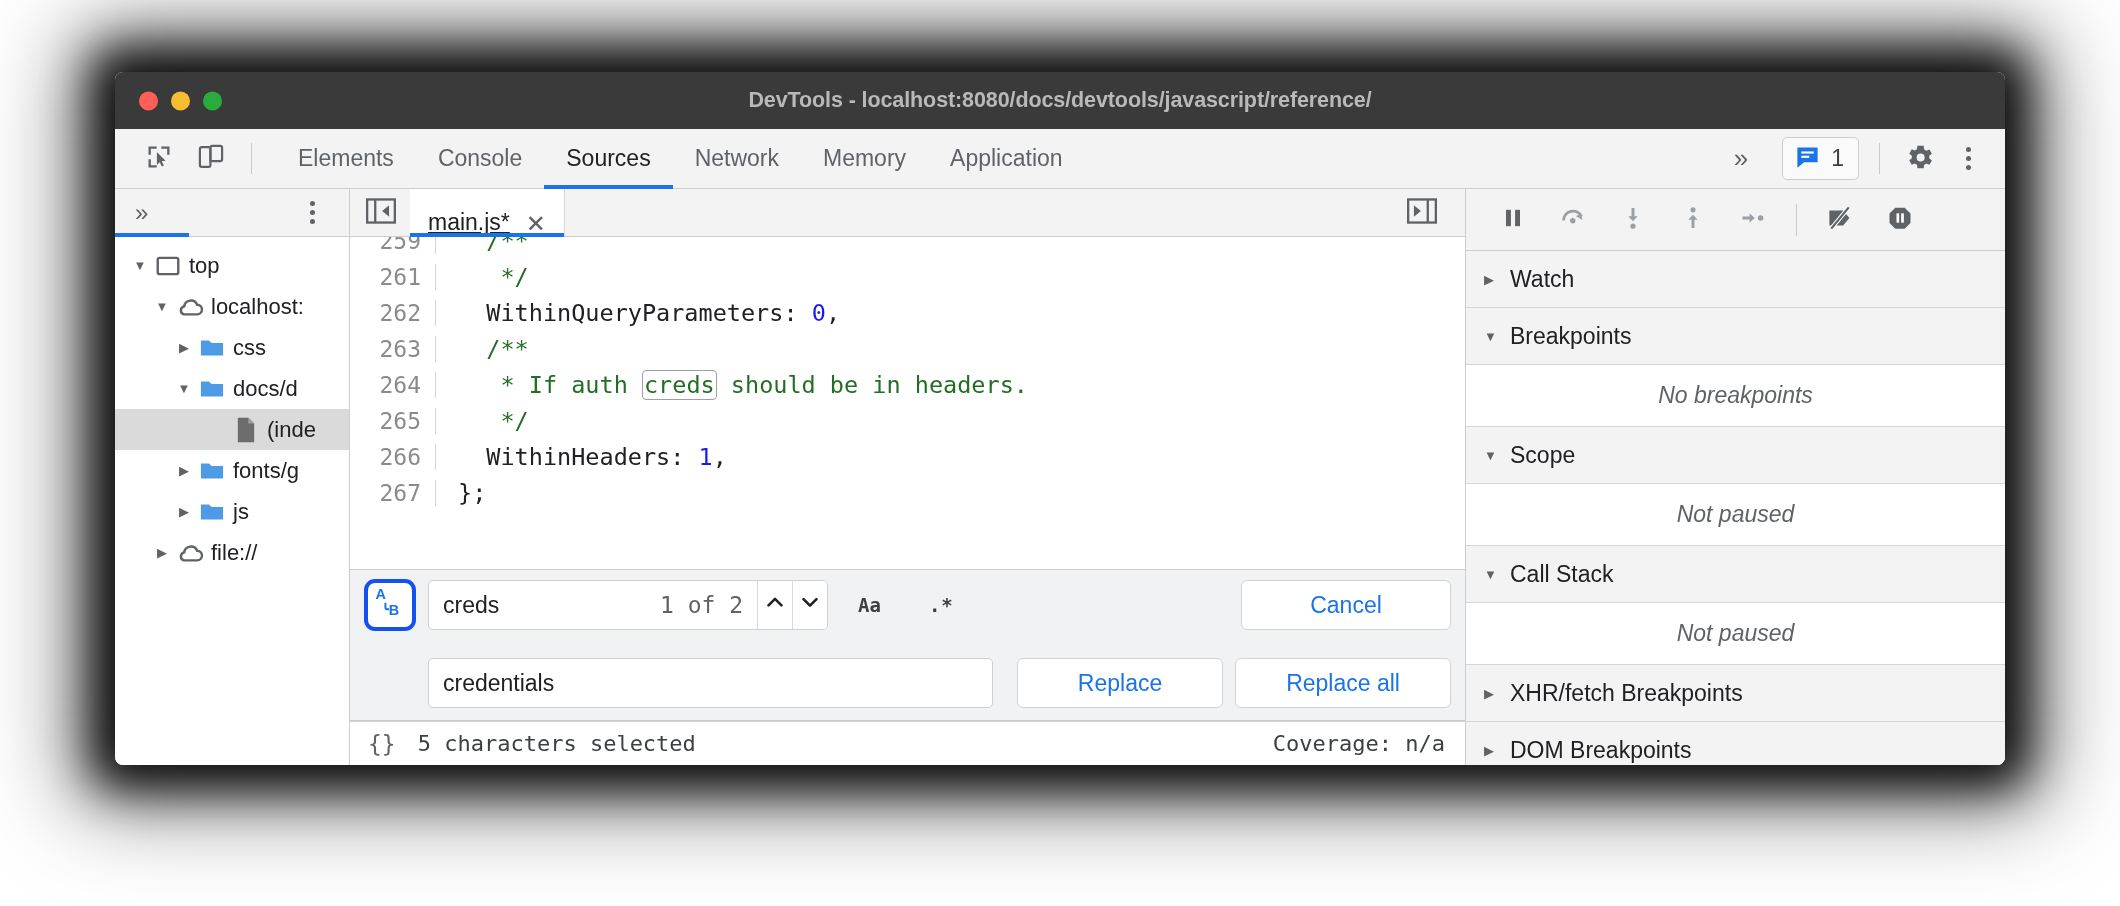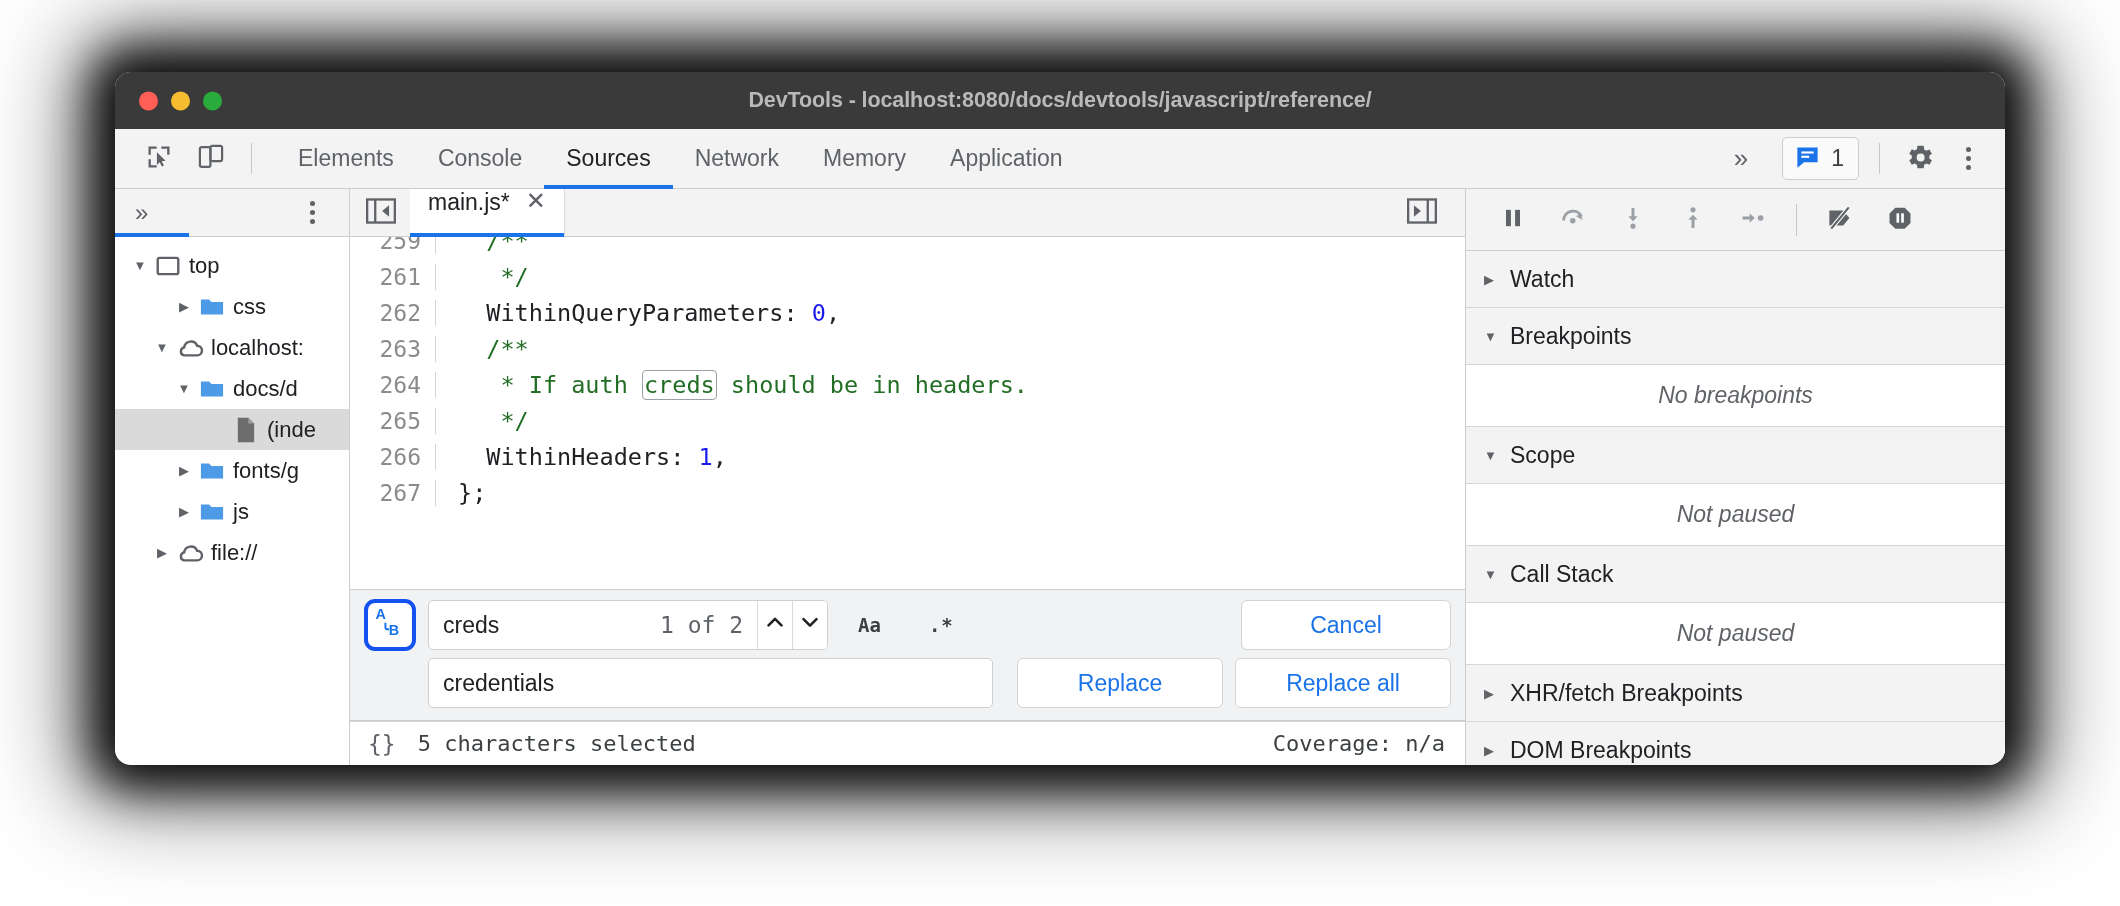--- a/index.html
+++ b/index.html
@@ -14,21 +14,21 @@
     width: 2120px; height: 906px;
     background: #ffffff;
   }
 
   
   .window {
     position: absolute;
     left: 115px; top: 72px;
     width: 1890px; height: 693px;
     background: #ffffff;
-    border-radius: 16px;
+    border-radius: 8px;
     box-shadow: 0 0 46px 22px rgba(0,0,0,0.92),
                 0 0 90px 40px rgba(0,0,0,0.55);
     overflow: hidden;
     display: flex;
     flex-direction: column;
   }
 
   
   .titlebar {
     height: 57px;
@@ -220,30 +220,31 @@
     position: relative;
   }
   .panel-toggle {
     width: 38px; height: 30px;
     display: flex; align-items: center; justify-content: center;
     cursor: pointer;
     margin-right: 10px;
   }
   .file-tab {
     display: flex;
-    align-items: flex-start;
+    align-items: flex-end;
     gap: 16px;
     padding: 0 18px;
     height: 100%;
     font-size: 23px;
     color: #202124;
     background: #ffffff;
     border-right: 1px solid #d8d8d8;
     position: relative;
     cursor: pointer;
+    text-decoration: underline;
   }
   .file-tab::after {
     content: "";
     position: absolute; left: 0; right: 0; bottom: -1px;
     height: 4px; background: #1a73e8;
   }
   .file-close { font-size: 24px; color: #5f6368; cursor: pointer; line-height: 1; }
   .tabbar-right { margin-left: auto; display: flex; align-items: center; }
 
   
@@ -286,21 +287,21 @@
     border-bottom: 1px solid #cdcdcd;
     padding: 10px 14px 12px 14px;
     z-index: 5;
   }
   .find-row {
     display: flex;
     align-items: center;
     gap: 12px;
     height: 50px;
   }
-  .find-row + .find-row { margin-top: 8px; }
+  .find-row + .find-row { margin-top: 28px; }
   .replace-toggle {
     width: 52px; height: 52px;
     flex: 0 0 52px;
     border: 4px solid #1452f0;
     border-radius: 11px;
     background: #ffffff;
     display: flex;
     align-items: center;
     justify-content: center;
     cursor: pointer;
@@ -555,38 +556,38 @@
           <div class="tree-row" style="padding-left:14px">
             <span class="twisty open"></span>
             <span class="tree-icon">
               <svg width="26" height="26" viewBox="0 0 24 24">
                   <rect x="2.5" y="4.5" width="19" height="15" rx="1.8" fill="none" stroke="#5f6368" stroke-width="2.2"></rect>
                 </svg>
             </span>
             <span class="tree-label">top</span>
           </div>
 
+          <div class="tree-row" style="padding-left:36px">
+            <span class="twisty open"></span>
+            <span class="tree-icon">
+              <svg width="29" height="29" viewBox="0 0 24 24">
+                  <path d="M6.5 18.5h11a4 4 0 000-8 5.6 5.6 0 00-10.7 1.4A3.4 3.4 0 006.5 18.5z" fill="none" stroke="#5f6368" stroke-width="2"></path>
+                </svg>
+            </span>
+            <span class="tree-label">localhost:</span>
+          </div>
+
           <div class="tree-row" style="padding-left:58px">
             <span class="twisty closed"></span>
             <span class="tree-icon">
               <svg width="28" height="28" viewBox="0 0 24 24">
                   <path d="M2.5 5.5h7l2 2.3h10v10.7h-19V5.5z" fill="#4d9be6"></path>
                 </svg>
             </span>
             <span class="tree-label">css</span>
-          </div>
-
-          <div class="tree-row" style="padding-left:36px">
-            <span class="twisty open"></span>
-            <span class="tree-icon">
-              <svg width="29" height="29" viewBox="0 0 24 24">
-                  <path d="M6.5 18.5h11a4 4 0 000-8 5.6 5.6 0 00-10.7 1.4A3.4 3.4 0 006.5 18.5z" fill="none" stroke="#5f6368" stroke-width="2"></path>
-                </svg>
-            </span>
-            <span class="tree-label">localhost:</span>
           </div>
 
           <div class="tree-row" style="padding-left:58px">
             <span class="twisty open"></span>
             <span class="tree-icon">
               <svg width="28" height="28" viewBox="0 0 24 24">
                   <path d="M2.5 5.5h7l2 2.3h10v10.7h-19V5.5z" fill="#4d9be6"></path>
                 </svg>
             </span>
             <span class="tree-label">docs/d</span>

